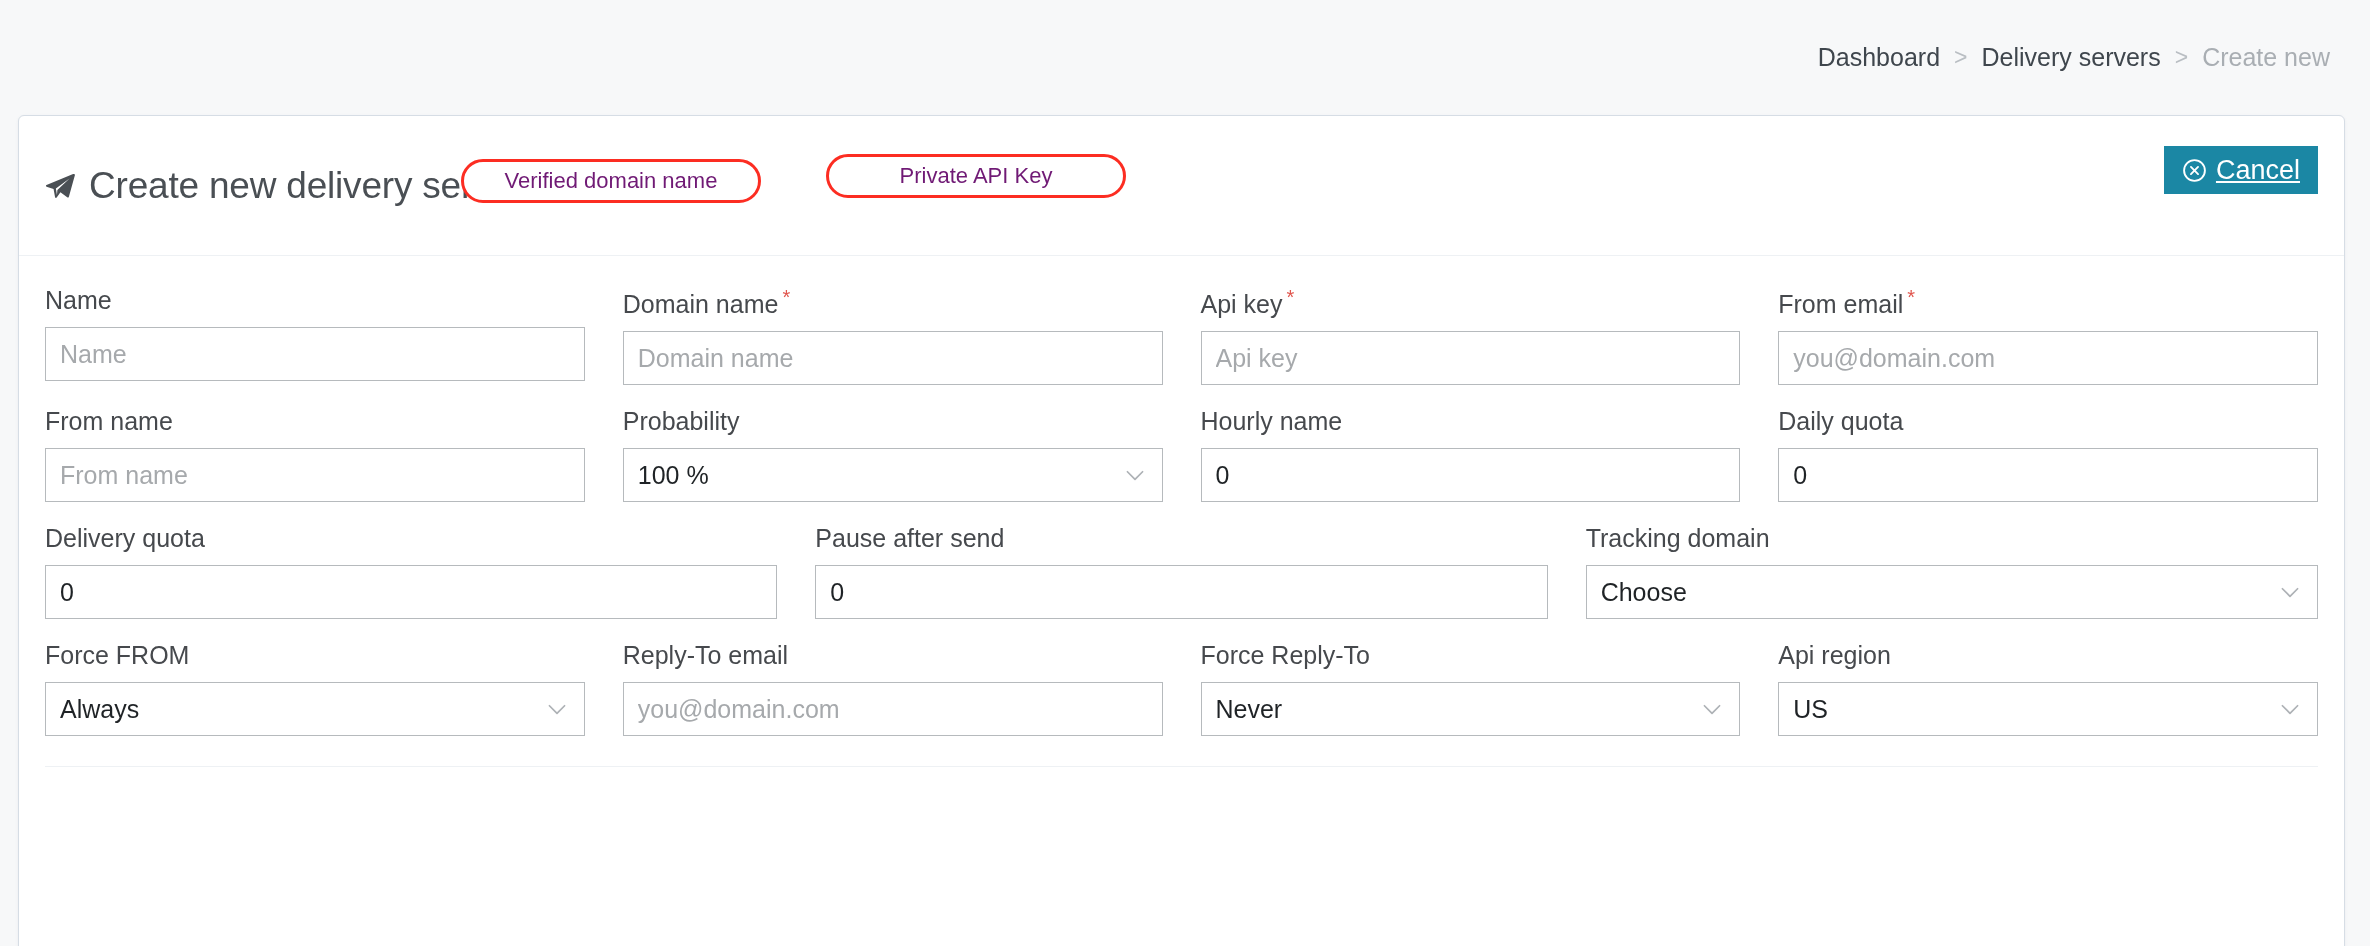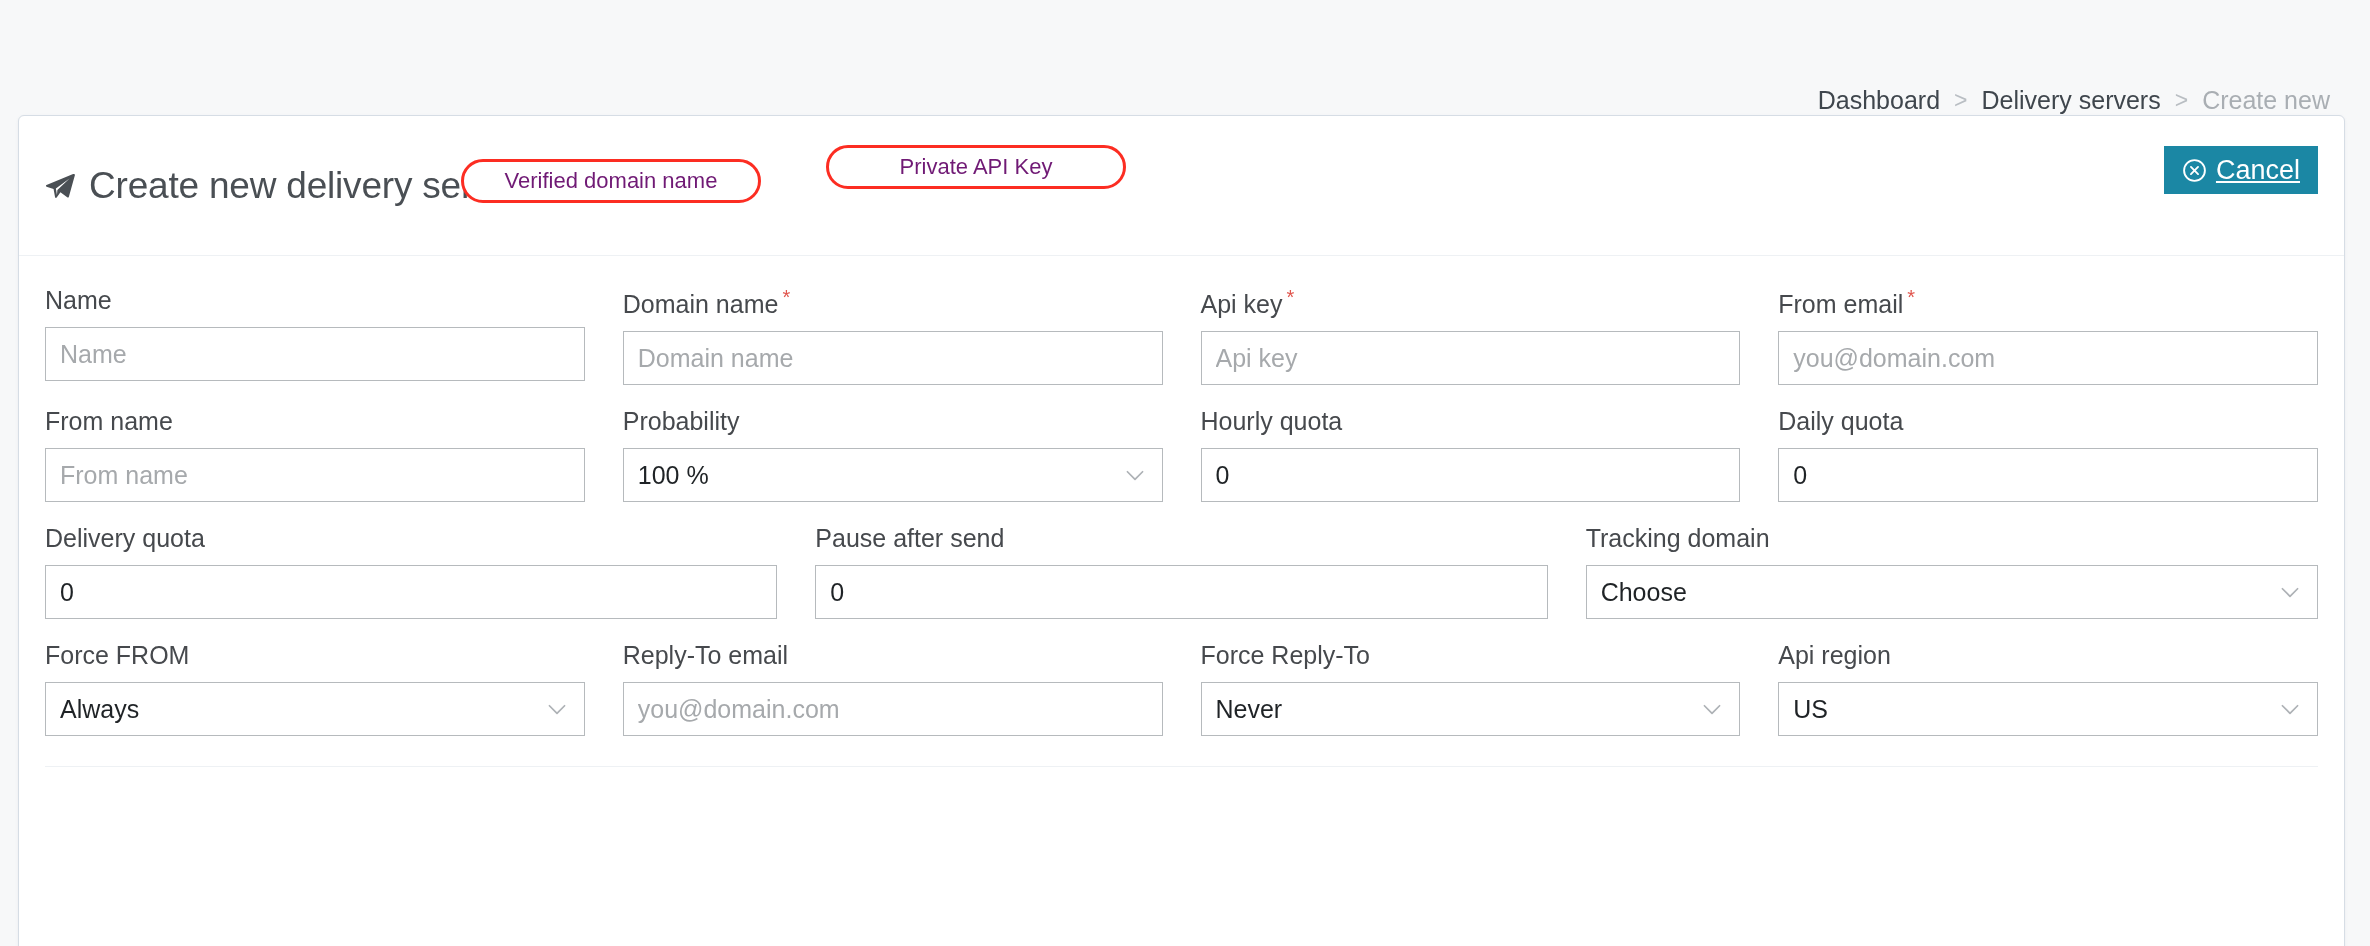--- a/index.html
+++ b/index.html
@@ -9,21 +9,21 @@
     height: 946px;
     background: #f7f8f9;
     font-family: "Liberation Sans", sans-serif;
     overflow: hidden;
   }
 
   
   .breadcrumb-bar {
     height: 115px;
     display: flex;
-    align-items: flex-end;
+    align-items: center;
     justify-content: flex-end;
     padding-right: 40px;
     background: #f7f8f9;
     margin-left: 44px;
   }
   .breadcrumb {
     display: flex;
     align-items: center;
     font-size: 25px;
     color: #4a4f54;
@@ -96,21 +96,21 @@
   }
   .pill-verified {
     position: absolute;
     left: 442px;
     top: 43px;
     width: 300px;
   }
   .pill-apikey {
     position: absolute;
     left: 807px;
-    top: 29px;
+    top: 38px;
     width: 300px;
   }
 
   .cancel-btn {
     position: absolute;
     right: 26px;
     top: 30px;
     height: 48px;
     min-width: 118px;
     background: #1b87a4;
@@ -255,21 +255,21 @@
         <div class="field"><label class="field-label">From name</label><input class="text-input" type="text" placeholder="From name" style=""></div>
         <div class="field">
           <label class="field-label">Probability</label>
           <div class="select-box">
             <span class="select-value">100 %</span>
             <svg class="chevron" viewBox="0 0 24 24" fill="none" stroke="currentColor" stroke-width="1.6">
               <path d="M5 9l7 7 7-7" stroke-linecap="round" stroke-linejoin="round"></path>
             </svg>
           </div>
         </div>
-        <div class="field"><label class="field-label">Hourly quota</label><input class="text-input" type="text" value="0" style=""></div>
+        <div class="field"><label class="field-label">Hourly name</label><input class="text-input" type="text" value="0" style=""></div>
         <div class="field"><label class="field-label">Daily quota</label><input class="text-input" type="text" value="0" style=""></div>
       </div>
       <div class="form-row">
         <div class="field"><label class="field-label">Delivery quota</label><input class="text-input" type="text" value="0" style=""></div>
         <div class="field"><label class="field-label">Pause after send</label><input class="text-input" type="text" value="0" style=""></div>
         <div class="field">
           <label class="field-label">Tracking domain</label>
           <div class="select-box">
             <span class="select-value">Choose</span>
             <svg class="chevron" viewBox="0 0 24 24" fill="none" stroke="currentColor" stroke-width="1.6">

